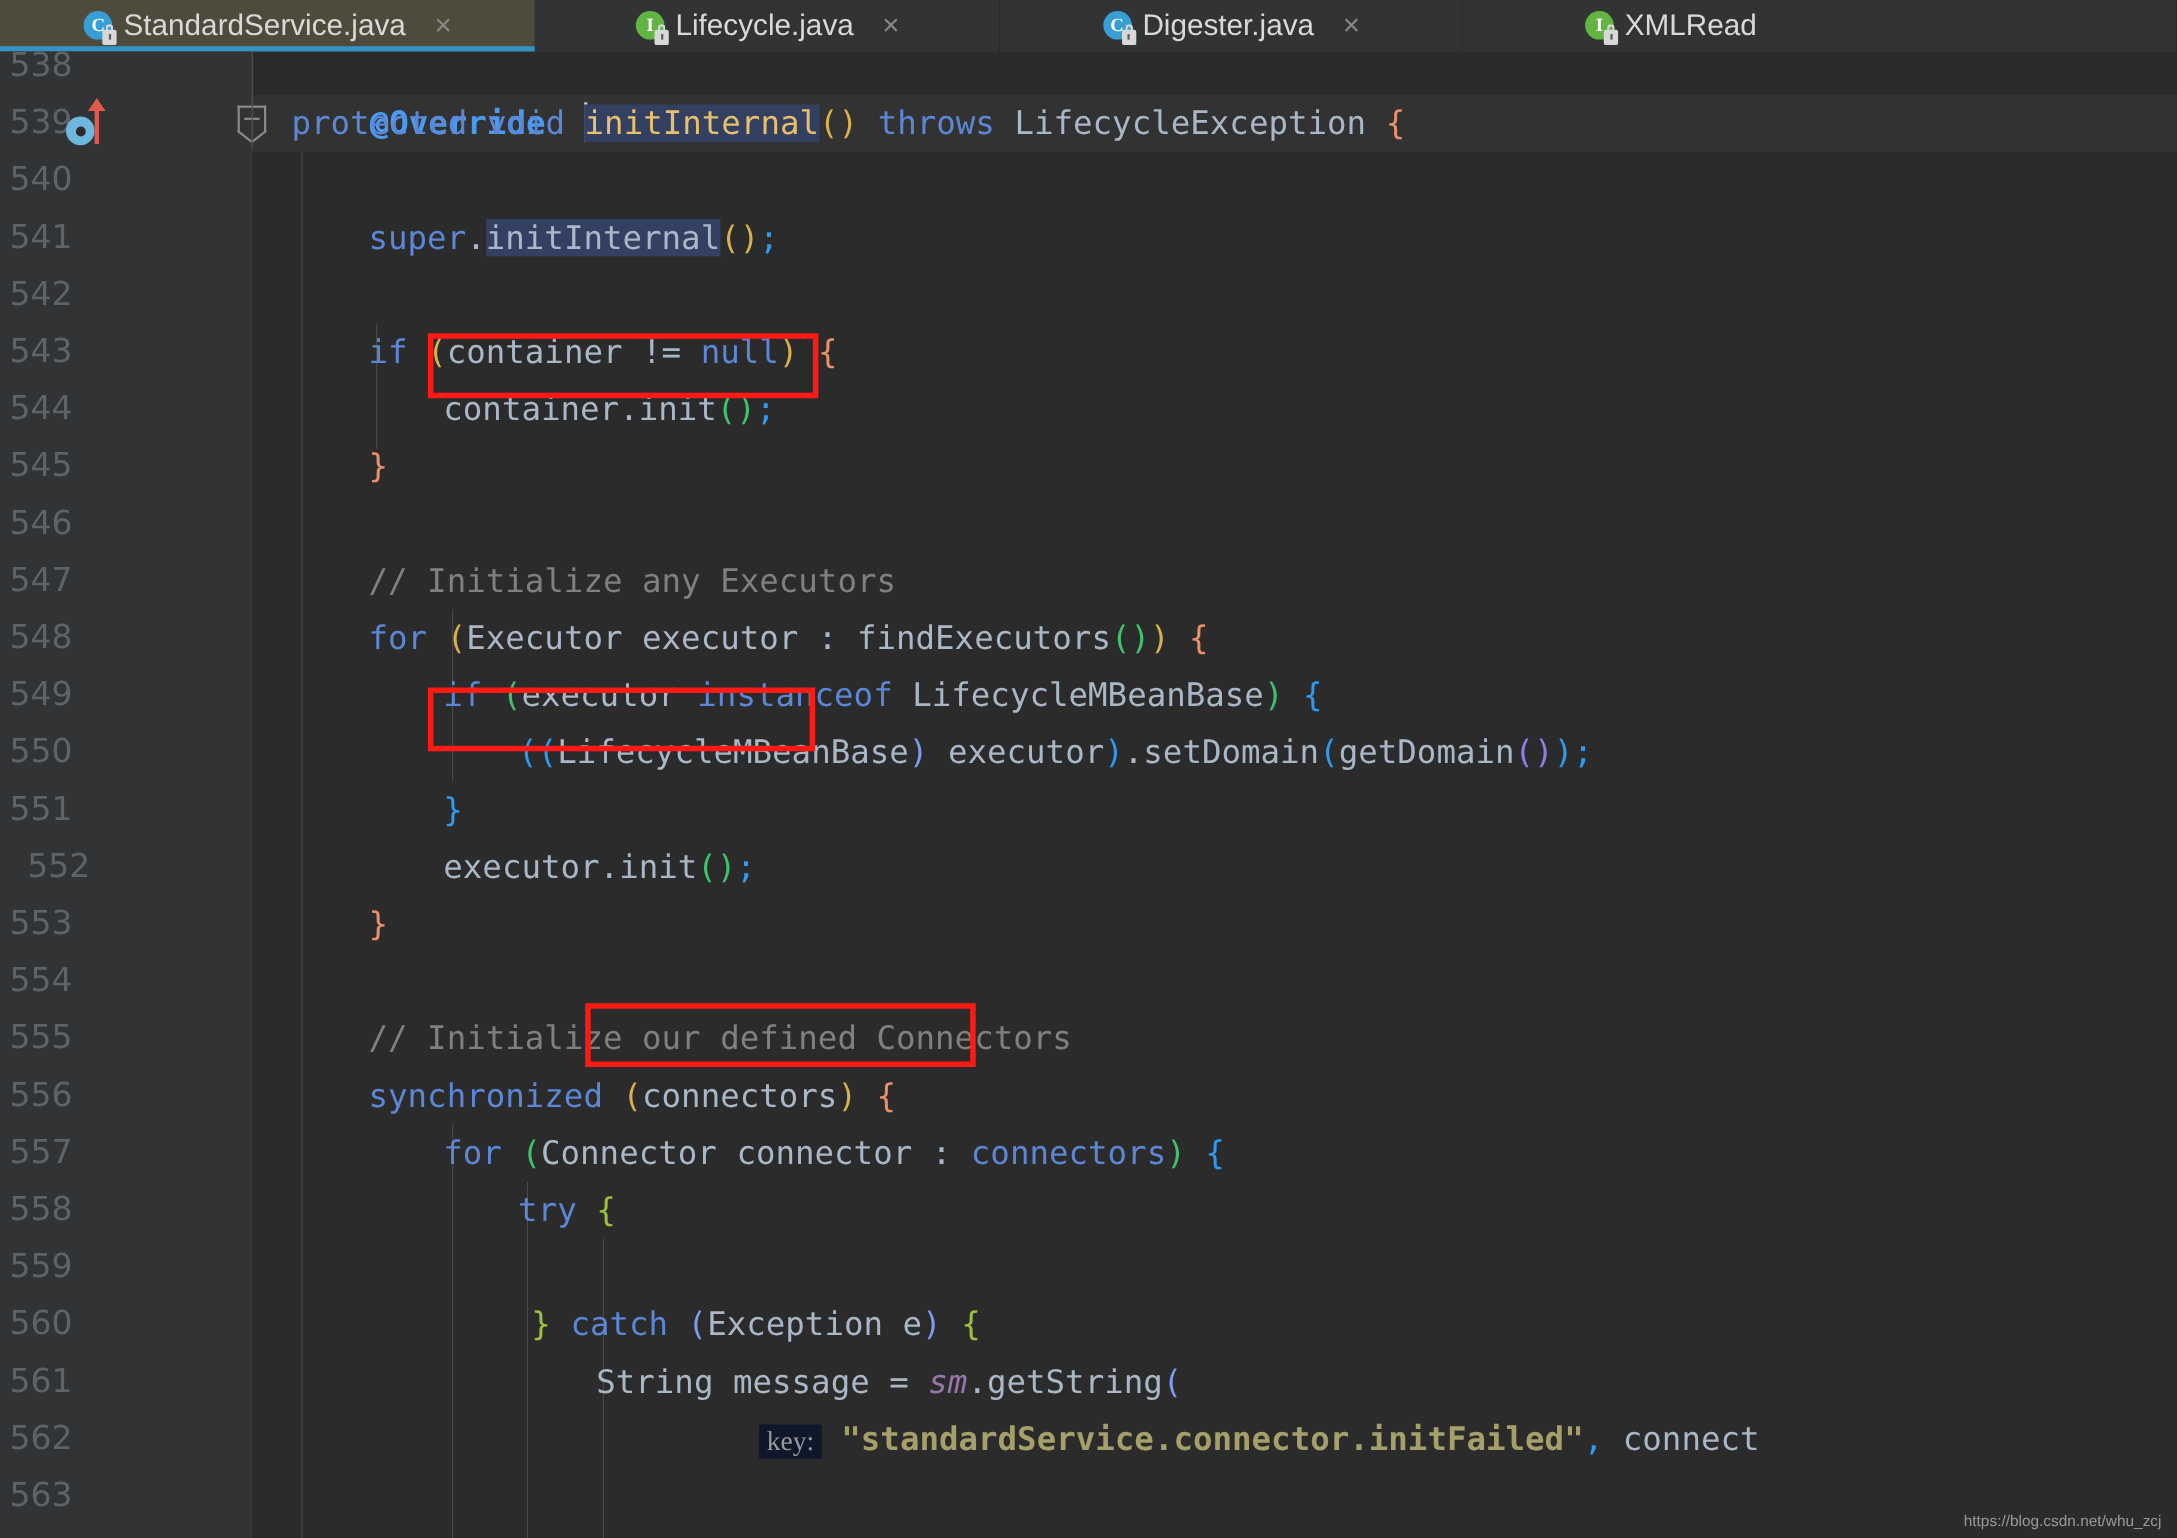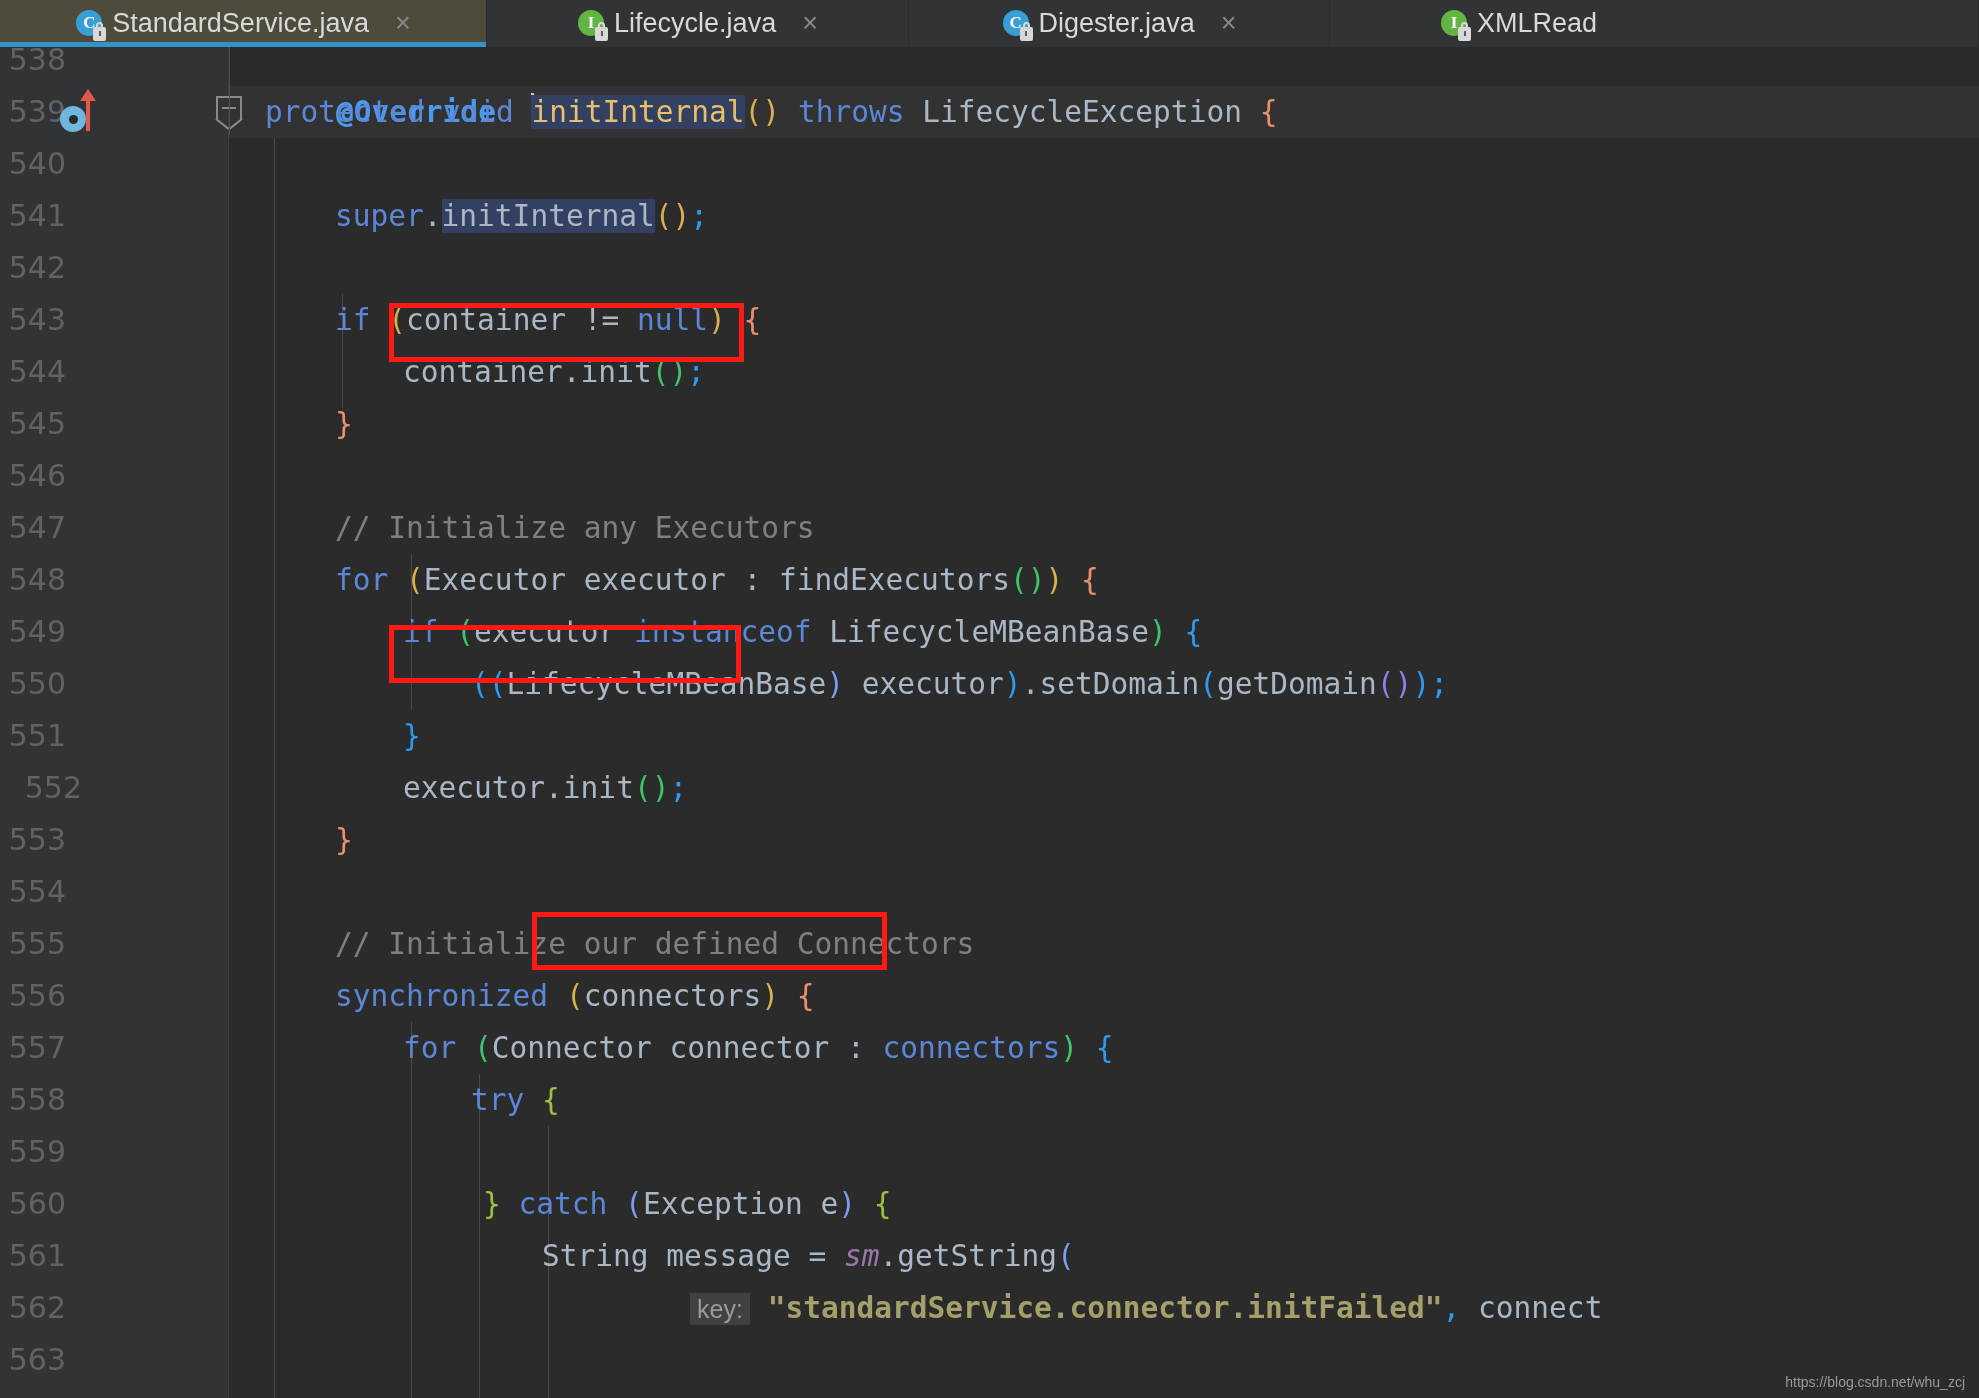--- a/index.html
+++ b/index.html
@@ -181,26 +181,26 @@
   .caret {
     display: inline-block;
     width: 3px;
     height: 36px;
     background: #c8c8c8;
     vertical-align: -7px;
     margin-right: -3px;
   }
 
   .hintchip {
-    background: #404040;
+    background: #0f172a;
     color: #9a9a9a;
     border-radius: 0;
     padding: 2px 7px;
     font-size: 25px;
-    font-family: Liberation Sans, sans-serif;
+    font-family: Liberation Serif, serif;
   }
 
   
   .guide {
     position: absolute;
     width: 1px;
     background: #4b4b4b;
   }
 
   

